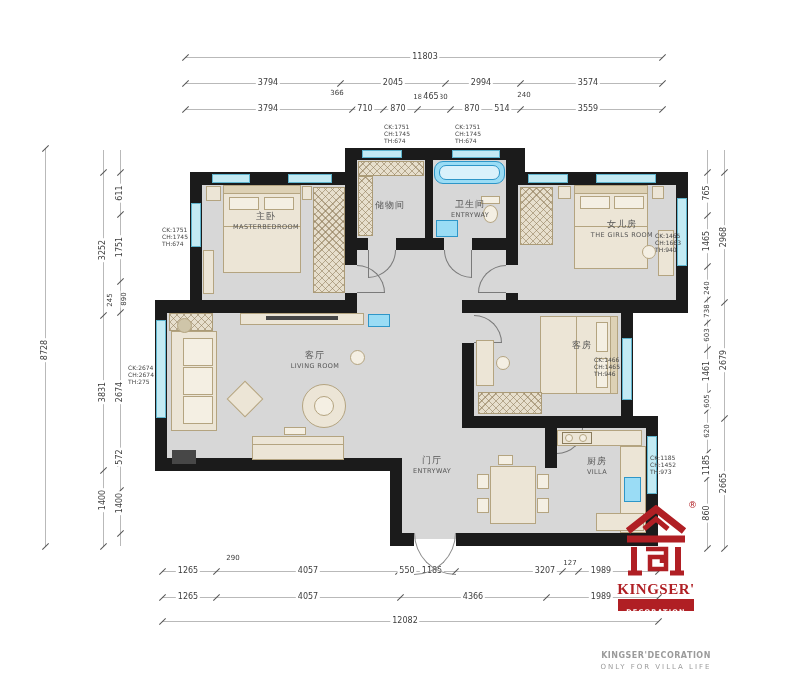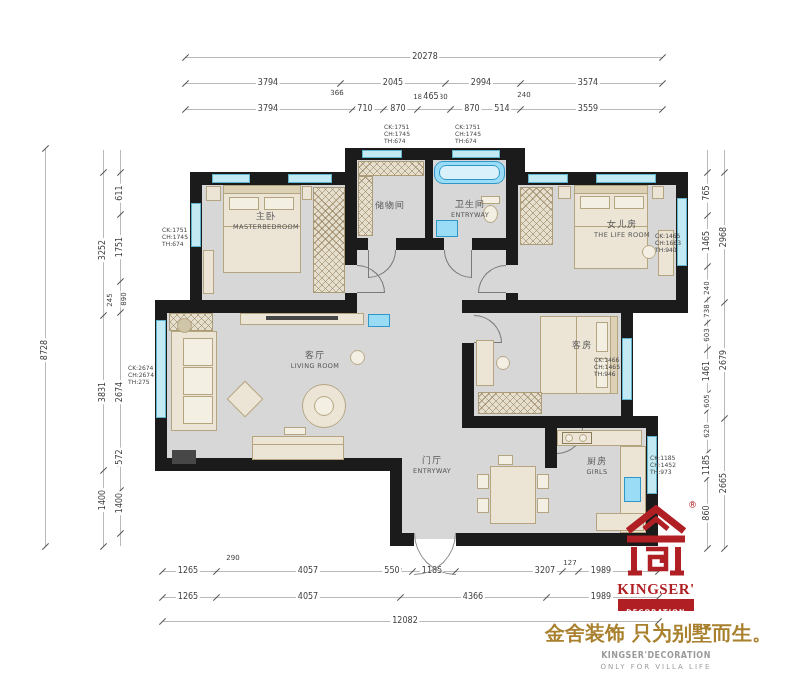--- a/index.html
+++ b/index.html
@@ -52,21 +52,21 @@
   <div class="tick" style="left:516px;top:83px"></div>
   <div class="tick" style="left:658px;top:83px"></div>
   <div class="tick" style="left:181px;top:109px"></div>
   <div class="tick" style="left:348px;top:109px"></div>
   <div class="tick" style="left:379px;top:109px"></div>
   <div class="tick" style="left:413px;top:109px"></div>
   <div class="tick" style="left:446px;top:109px"></div>
   <div class="tick" style="left:493px;top:109px"></div>
   <div class="tick" style="left:516px;top:109px"></div>
   <div class="tick" style="left:658px;top:109px"></div>
-  <span class="dim" style="left:425px;top:57px">20278</span>
+  <span class="dim" style="left:425px;top:57px">11803</span>
   <span class="dim" style="left:268px;top:83px">3794</span>
   <span class="dim" style="left:393px;top:83px">2045</span>
   <span class="dim" style="left:481px;top:83px">2994</span>
   <span class="dim" style="left:588px;top:83px">3574</span>
   <span class="dim s" style="left:337px;top:93px">366</span>
   <span class="dim s" style="left:524px;top:95px">240</span>
   <span class="dim s" style="left:420px;top:97px">189</span>
   <span class="dim s" style="left:441px;top:97px">330</span>
   <span class="dim" style="left:268px;top:109px">3794</span>
   <span class="dim" style="left:365px;top:109px">710</span>
@@ -150,21 +150,21 @@
   <div class="tick" style="left:212px;top:597px"></div>
   <div class="tick" style="left:396px;top:597px"></div>
   <div class="tick" style="left:542px;top:597px"></div>
   <div class="tick" style="left:654px;top:597px"></div>
   <div class="tick" style="left:158px;top:621px"></div>
   <div class="tick" style="left:654px;top:621px"></div>
   <span class="dim s" style="left:233px;top:558px">290</span>
   <span class="dim s" style="left:570px;top:563px">127</span>
   <span class="dim" style="left:188px;top:571px">1265</span>
   <span class="dim" style="left:308px;top:571px">4057</span>
-  <span class="dim" style="left:392px;top:571px">550</span>
+  <span class="dim" style="left:407px;top:571px">550</span>
   <span class="dim" style="left:432px;top:571px">1185</span>
   <span class="dim" style="left:545px;top:571px">3207</span>
   <span class="dim" style="left:601px;top:571px">1989</span>
   <span class="dim" style="left:188px;top:597px">1265</span>
   <span class="dim" style="left:308px;top:597px">4057</span>
   <span class="dim" style="left:473px;top:597px">4366</span>
   <span class="dim" style="left:601px;top:597px">1989</span>
   <span class="dim" style="left:405px;top:621px">12082</span>
 
   <div class="floor" style="left:196px;top:178px;width:155px;height:135px"></div>
@@ -308,36 +308,36 @@
   </div>
   <div class="roomlbl" style="left:390px;top:200px">
     <div class="cn">储物间</div>
   </div>
   <div class="roomlbl" style="left:470px;top:199px">
     <div class="cn">卫生间</div>
     <div class="en">ENTRYWAY</div>
   </div>
   <div class="roomlbl" style="left:622px;top:219px">
     <div class="cn">女儿房</div>
-    <div class="en">THE LIFE ROOM</div>
+    <div class="en">THE GIRLS ROOM</div>
   </div>
   <div class="roomlbl" style="left:315px;top:350px">
     <div class="cn">客厅</div>
     <div class="en">LIVING ROOM</div>
   </div>
   <div class="roomlbl" style="left:582px;top:340px">
     <div class="cn">客房</div>
   </div>
   <div class="roomlbl" style="left:432px;top:455px">
     <div class="cn">门厅</div>
     <div class="en">ENTRYWAY</div>
   </div>
   <div class="roomlbl" style="left:597px;top:456px">
     <div class="cn">厨房</div>
-    <div class="en">GIRLS</div>
+    <div class="en">VILLA</div>
   </div>
 
   <div class="wtag" style="left:384px;top:123px">
     <div>CK:1751</div>
     <div>CH:1745</div>
     <div>TH:674</div>
   </div>
   <div class="wtag" style="left:455px;top:123px">
     <div>CK:1751</div>
     <div>CH:1745</div>
@@ -381,17 +381,16 @@
         <path d="M4 68 H18" stroke-width="5"></path>
         <path d="M46 68 H60" stroke-width="5"></path>
       </g>
     </svg>
   </div>
   <div class="reg">®</div>
   <div class="brand-name">KINGSER'</div>
   <div class="brand-bar">
     <span>DECORATION</span>
   </div>
-  <div class="gold">金舍装饰 只为别墅而生。</div>
   <div class="gray-en">KINGSER'DECORATION</div>
   <div class="gray-tag">ONLY FOR VILLA LIFE</div>
 
 </div>
 
 </body></html>

